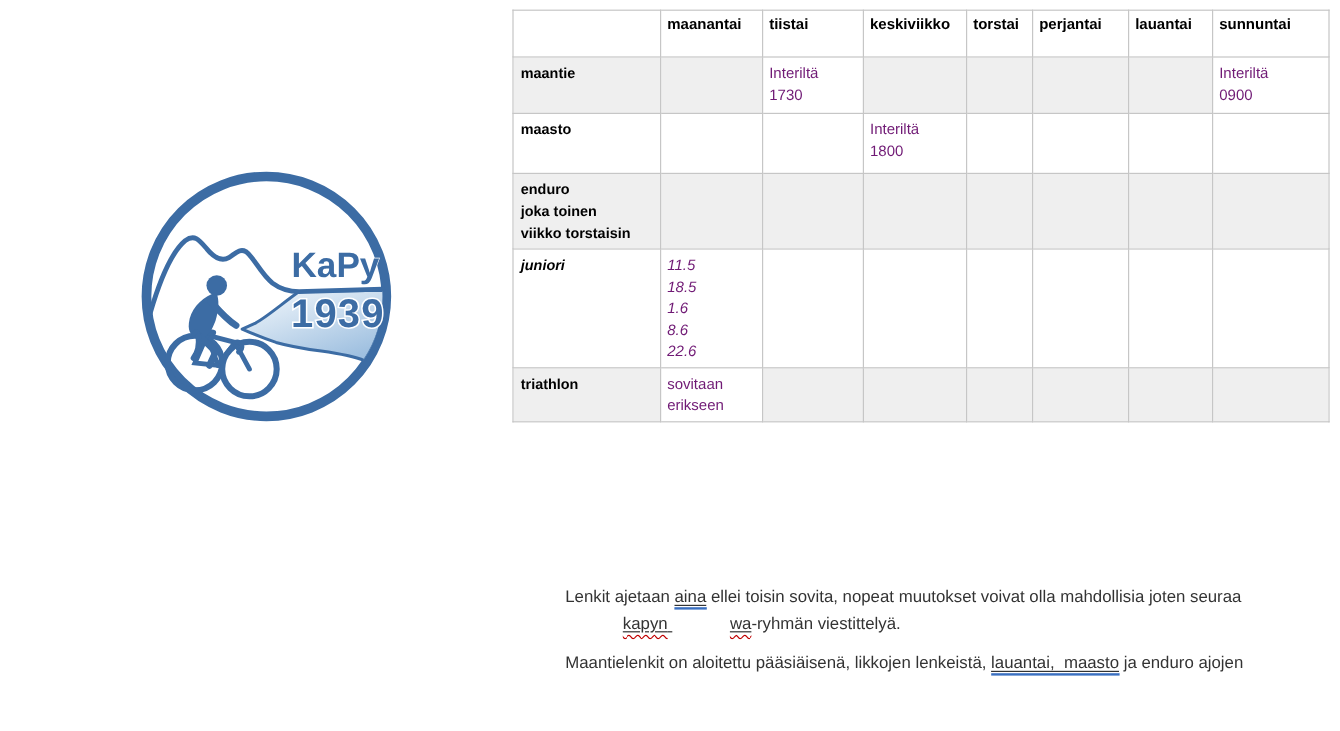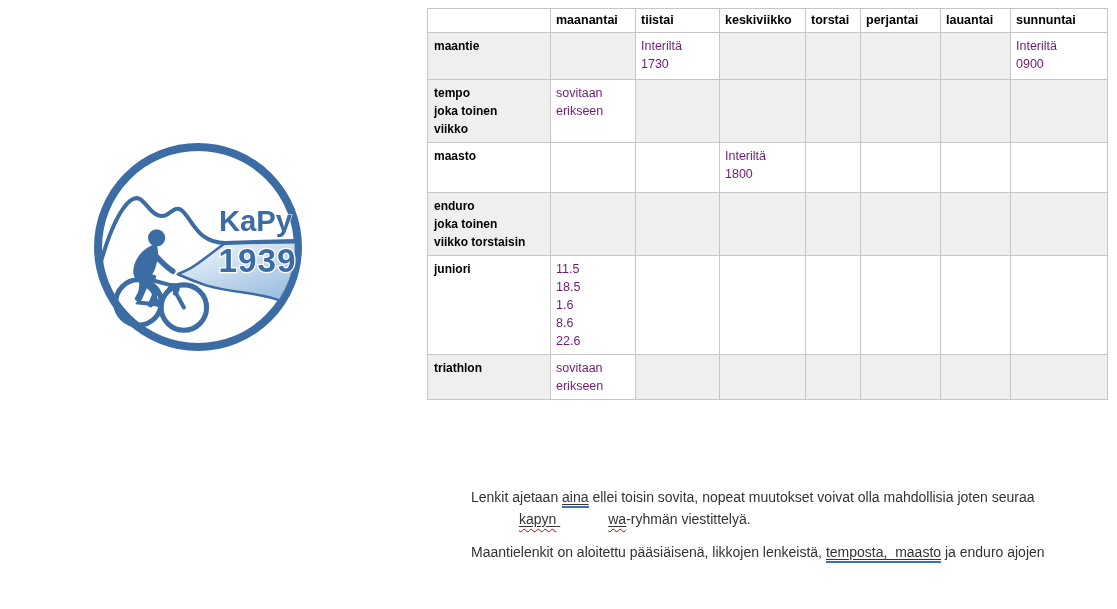--- a/index.html
+++ b/index.html
@@ -9,21 +9,21 @@
     position: relative;
     width: 1117px;
     height: 609px;
     background: #ffffff;
     overflow: hidden;
   }
 
   
   .logo-wrap {
     position: absolute;
-    left: 92px;
+    left: 116px;
     top: 140px;
     width: 212px;
     height: 214px;
   }
   .logo-wrap svg { width: 100%; height: 100%; display: block; }
 
   
   .table-wrap { position: absolute; left: 427px; top: 8px; }
   table.schedule {
     border-collapse: collapse;
@@ -35,21 +35,21 @@
     border: 1px solid #c6c6c6;
     vertical-align: top;
     text-align: left;
     overflow: hidden;
   }
   table.schedule thead th {
     font-size: 12.5px;
     font-weight: bold;
     color: #000;
     padding: 4px 5px 3px 5px;
-    height: 24px;
+    height: 39px;
     background: #fff;
     white-space: nowrap;
   }
   table.schedule tbody th.rowlabel {
     font-size: 12px;
     font-weight: bold;
     color: #000;
     line-height: 18px;
     padding: 4px 6px;
     white-space: pre-line;
@@ -167,33 +167,20 @@
             <td class="val"></td>
             <td class="val filled">Interiltä
 1730</td>
             <td class="val"></td>
             <td class="val"></td>
             <td class="val"></td>
             <td class="val"></td>
             <td class="val filled">Interiltä
 0900</td>
           </tr>
-          <tr class="shaded" style="height: 52px;">
-            <th class="rowlabel">tempo
-joka toinen
-viikko</th>
-            <td class="val filled">sovitaan
-erikseen</td>
-            <td class="val"></td>
-            <td class="val"></td>
-            <td class="val"></td>
-            <td class="val"></td>
-            <td class="val"></td>
-            <td class="val"></td>
-          </tr>
           <tr style="height: 50px; margin-top: 31px;">
             <th class="rowlabel">maasto</th>
             <td class="val"></td>
             <td class="val"></td>
             <td class="val filled">Interiltä
 1800</td>
             <td class="val"></td>
             <td class="val"></td>
             <td class="val"></td>
             <td class="val"></td>
@@ -203,21 +190,21 @@
 joka toinen
 viikko torstaisin</th>
             <td class="val"></td>
             <td class="val"></td>
             <td class="val"></td>
             <td class="val"></td>
             <td class="val"></td>
             <td class="val"></td>
             <td class="val"></td>
           </tr>
-          <tr style="height: 90px;">
+          <tr style="height: 90px; font-style: italic;">
             <th class="rowlabel">juniori</th>
             <td class="val filled">11.5
 18.5
 1.6
 8.6
 22.6</td>
             <td class="val"></td>
             <td class="val"></td>
             <td class="val"></td>
             <td class="val"></td>
@@ -238,17 +225,17 @@
         </tbody>
     </table>
   </div>
 
   <div class="notes">
       <div class="para">
         <div class="line"><span>Lenkit ajetaan </span><span class="u g">aina</span><span> ellei toisin sovita, nopeat muutokset voivat olla mahdollisia joten seuraa</span></div>
         <div class="line"><span class="spell"><span class="u">kapyn</span></span><span class="u"> </span><span class="spell"><span class="u">wa</span></span><span>-ryhmän viestittelyä.</span></div>
       </div>
       <div class="para">
-        <div class="line"><span>Maantielenkit on aloitettu pääsiäisenä, likkojen lenkeistä, </span><span class="u g">temposta,  maasto</span><span> ja enduro ajojen</span></div>
+        <div class="line"><span>Maantielenkit on aloitettu pääsiäisenä, likkojen lenkeistä, </span><span class="u g">lauantai,  maasto</span><span> ja enduro ajojen</span></div>
       </div>
     </div>
 
 </div>
 
 </body></html>

